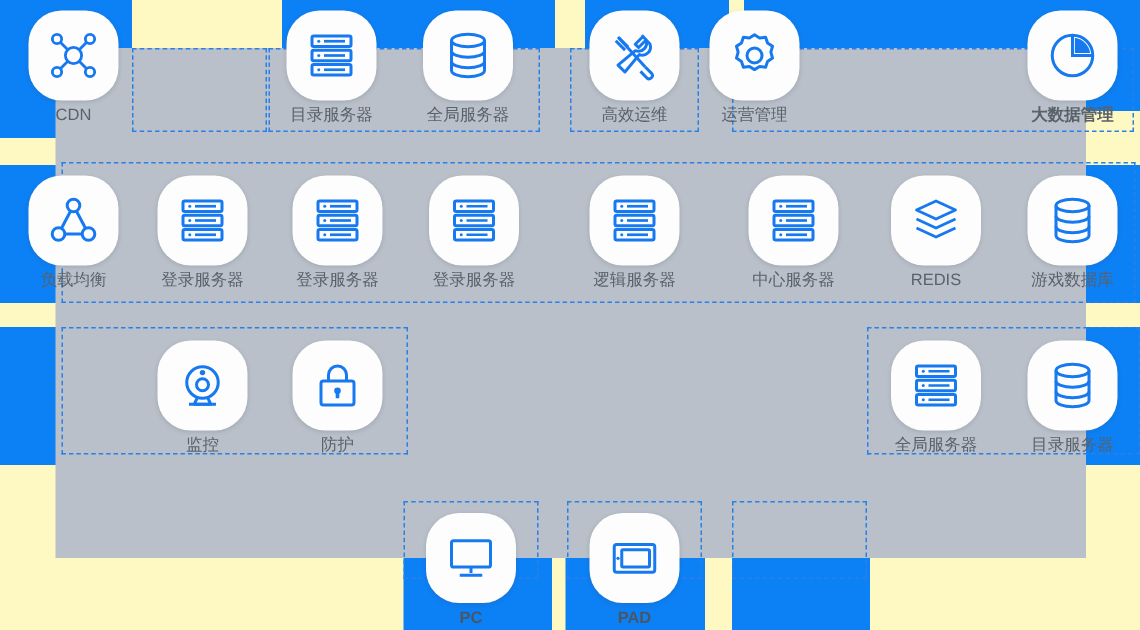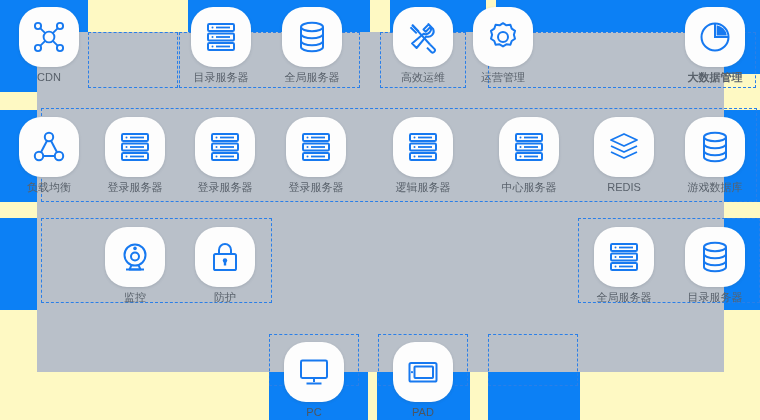--- a/index.html
+++ b/index.html
@@ -54,21 +54,21 @@
   }
   .tile svg { display: block; }
   .node-label {
     margin-top: 4px;
     font-size: 11px;
     line-height: 13px;
     color: #59616b;
     white-space: nowrap;
     font-family: "Liberation Sans", "DejaVu Sans", sans-serif;
   }
-  .node.on-blue .node-label { color: #4c5560; }
+  .node.on-blue .node-label { color: #4c5560; font-weight: bold; }
 </style>
 </head>
 <body>
 
 <div id="stage">
 
   <div class="blue-block" style="left:0px;   top:0px;   width:88px;  height:92px;"></div>
   <div class="blue-block" style="left:188px; top:0px;   width:182px; height:32px;"></div>
   <div class="blue-block" style="left:390px; top:0px;   width:96px;  height:32px;"></div>
   <div class="blue-block" style="left:496px; top:0px;   width:264px; height:32px;"></div>

